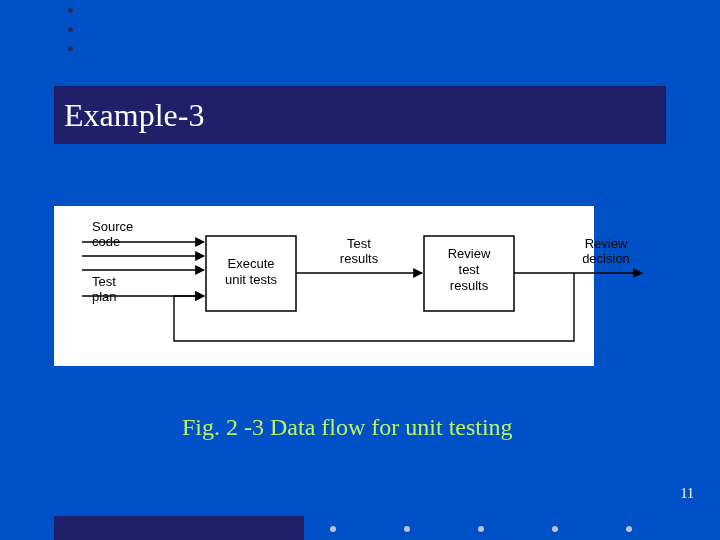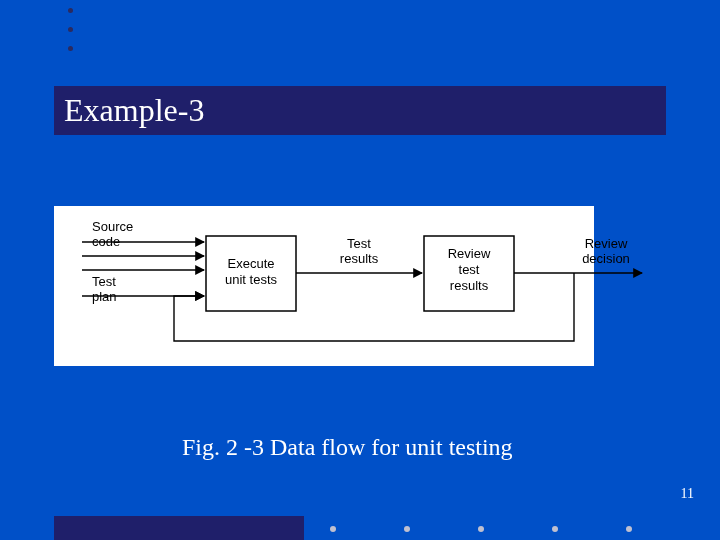--- a/index.html
+++ b/index.html
@@ -23,21 +23,21 @@
     width: 5px;
     height: 5px;
     border-radius: 50%;
     background: #2a2a60;
   }
   .title-bar {
     position: absolute;
     left: 54px;
     top: 86px;
     width: 612px;
-    height: 49px;
+    height: 58px;
     background: #1f1f6a;
     display: flex;
     align-items: center;
     padding-left: 10px;
   }
   .title-text {
     color: #fff;
     font-size: 32px;
     font-family: "Times New Roman", serif;
   }
@@ -45,22 +45,22 @@
     position: absolute;
     left: 54px;
     top: 206px;
     width: 540px;
     height: 160px;
     background: #fff;
   }
   .caption {
     position: absolute;
     left: 182px;
-    top: 434px;
-    color: #ffffff;
+    top: 414px;
+    color: #bef264;
     font-size: 24px;
     font-family: "Times New Roman", serif;
   }
   .page-num {
     position: absolute;
     right: 26px;
     bottom: 38px;
     color: #fff;
     font-size: 14px;
   }

